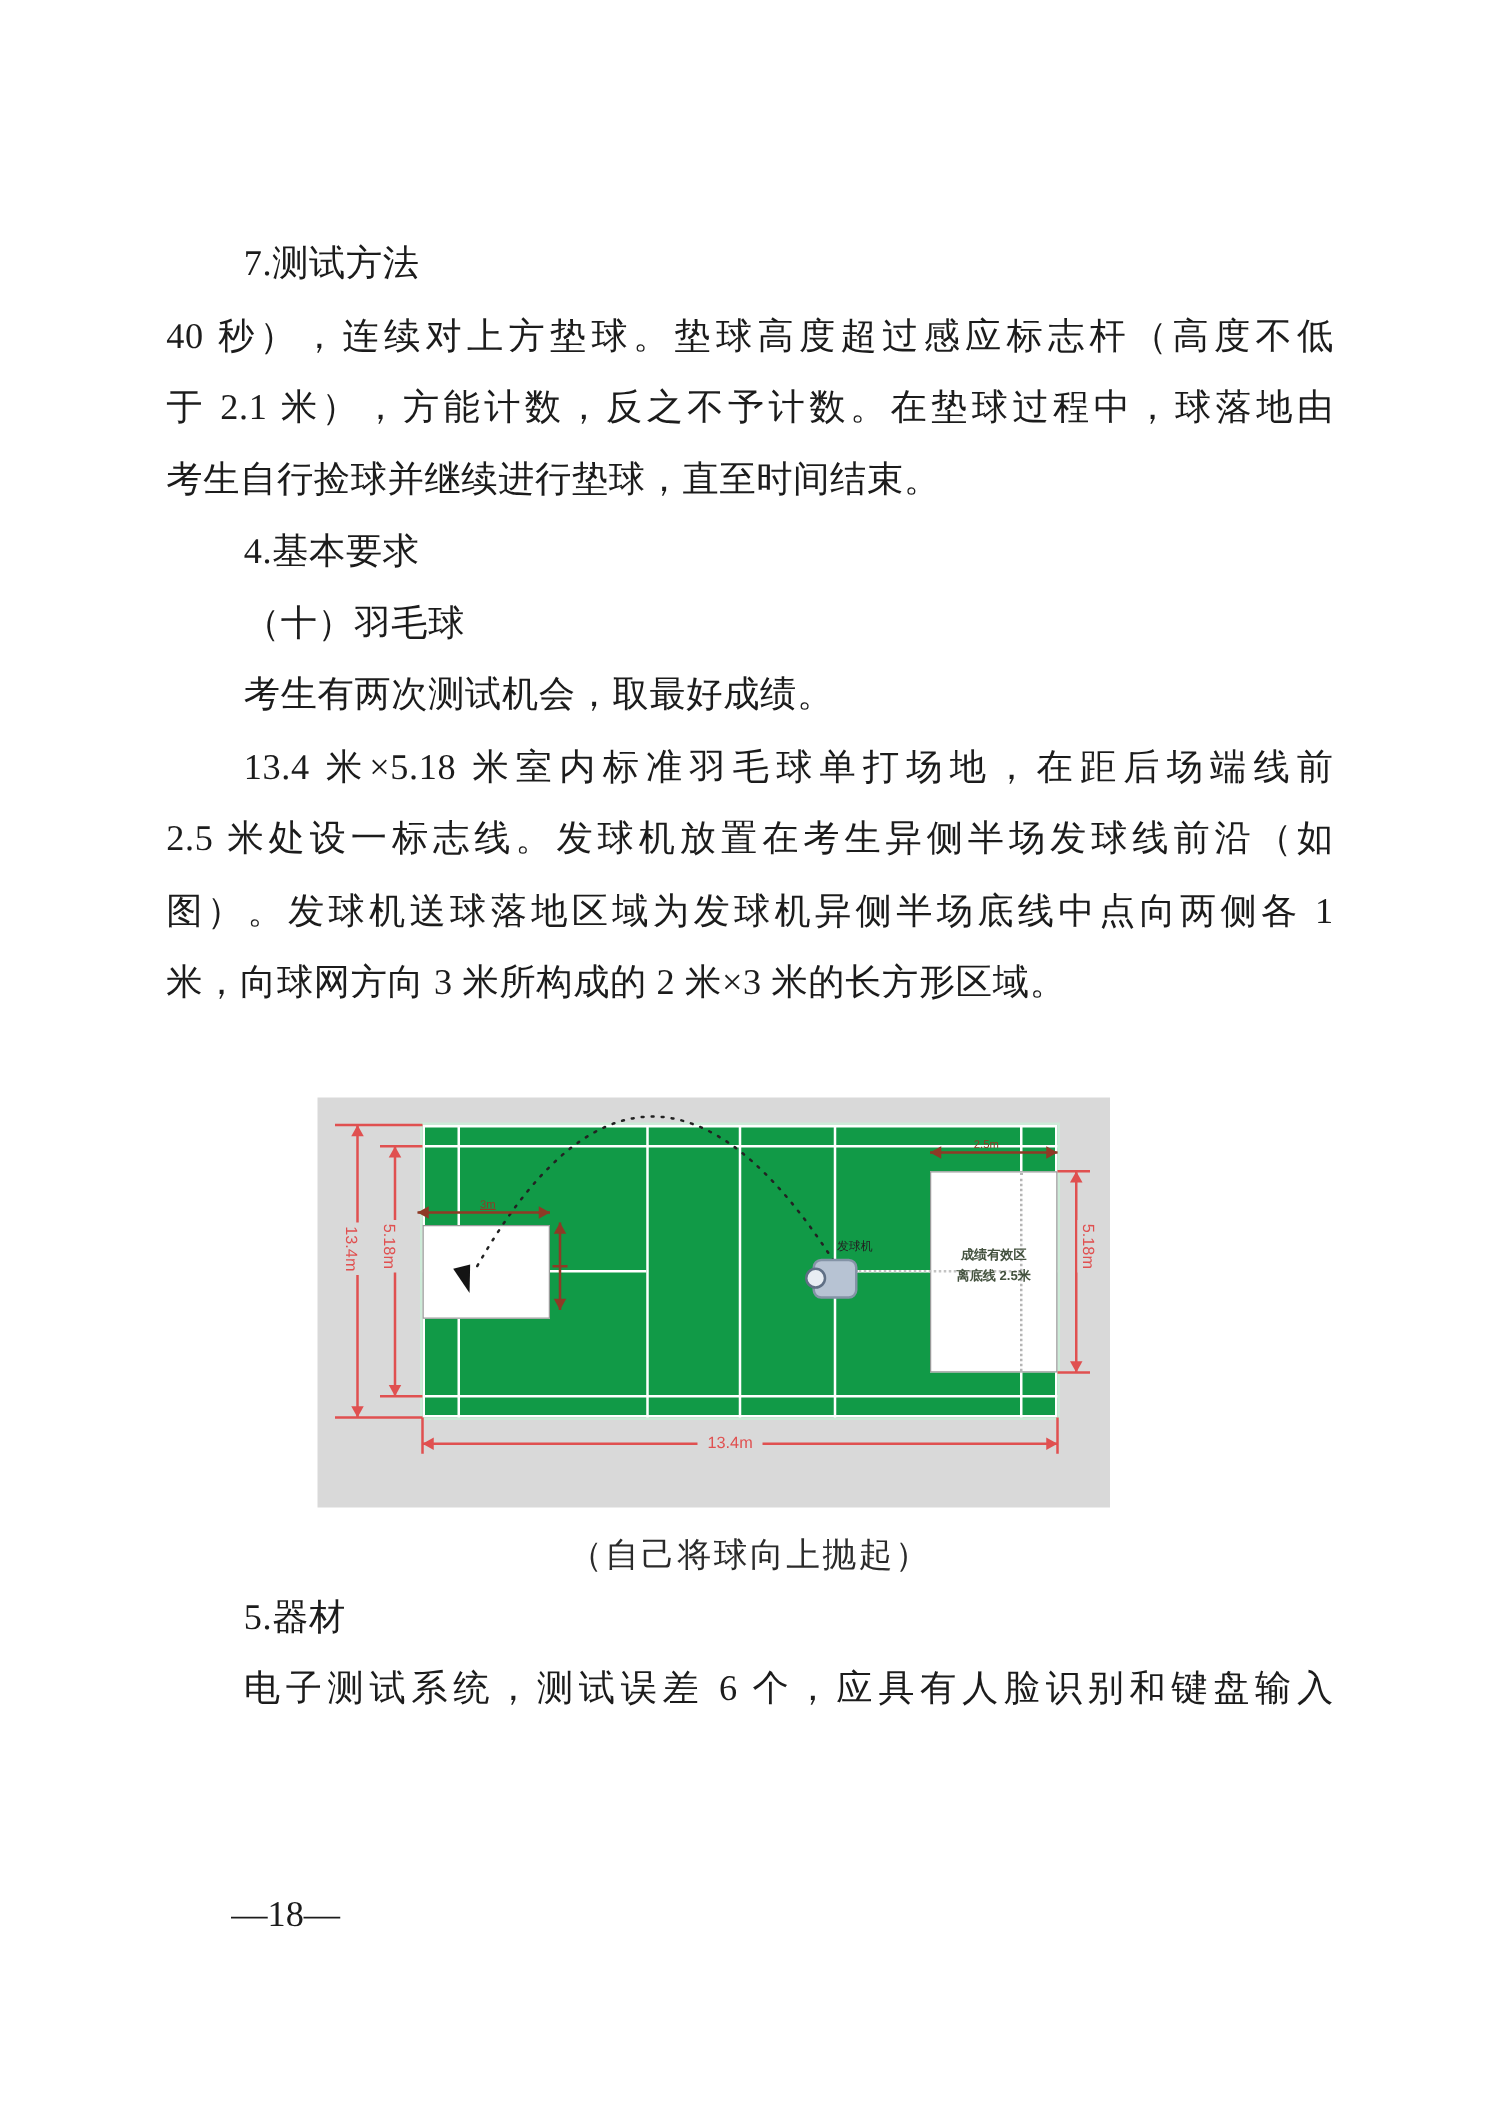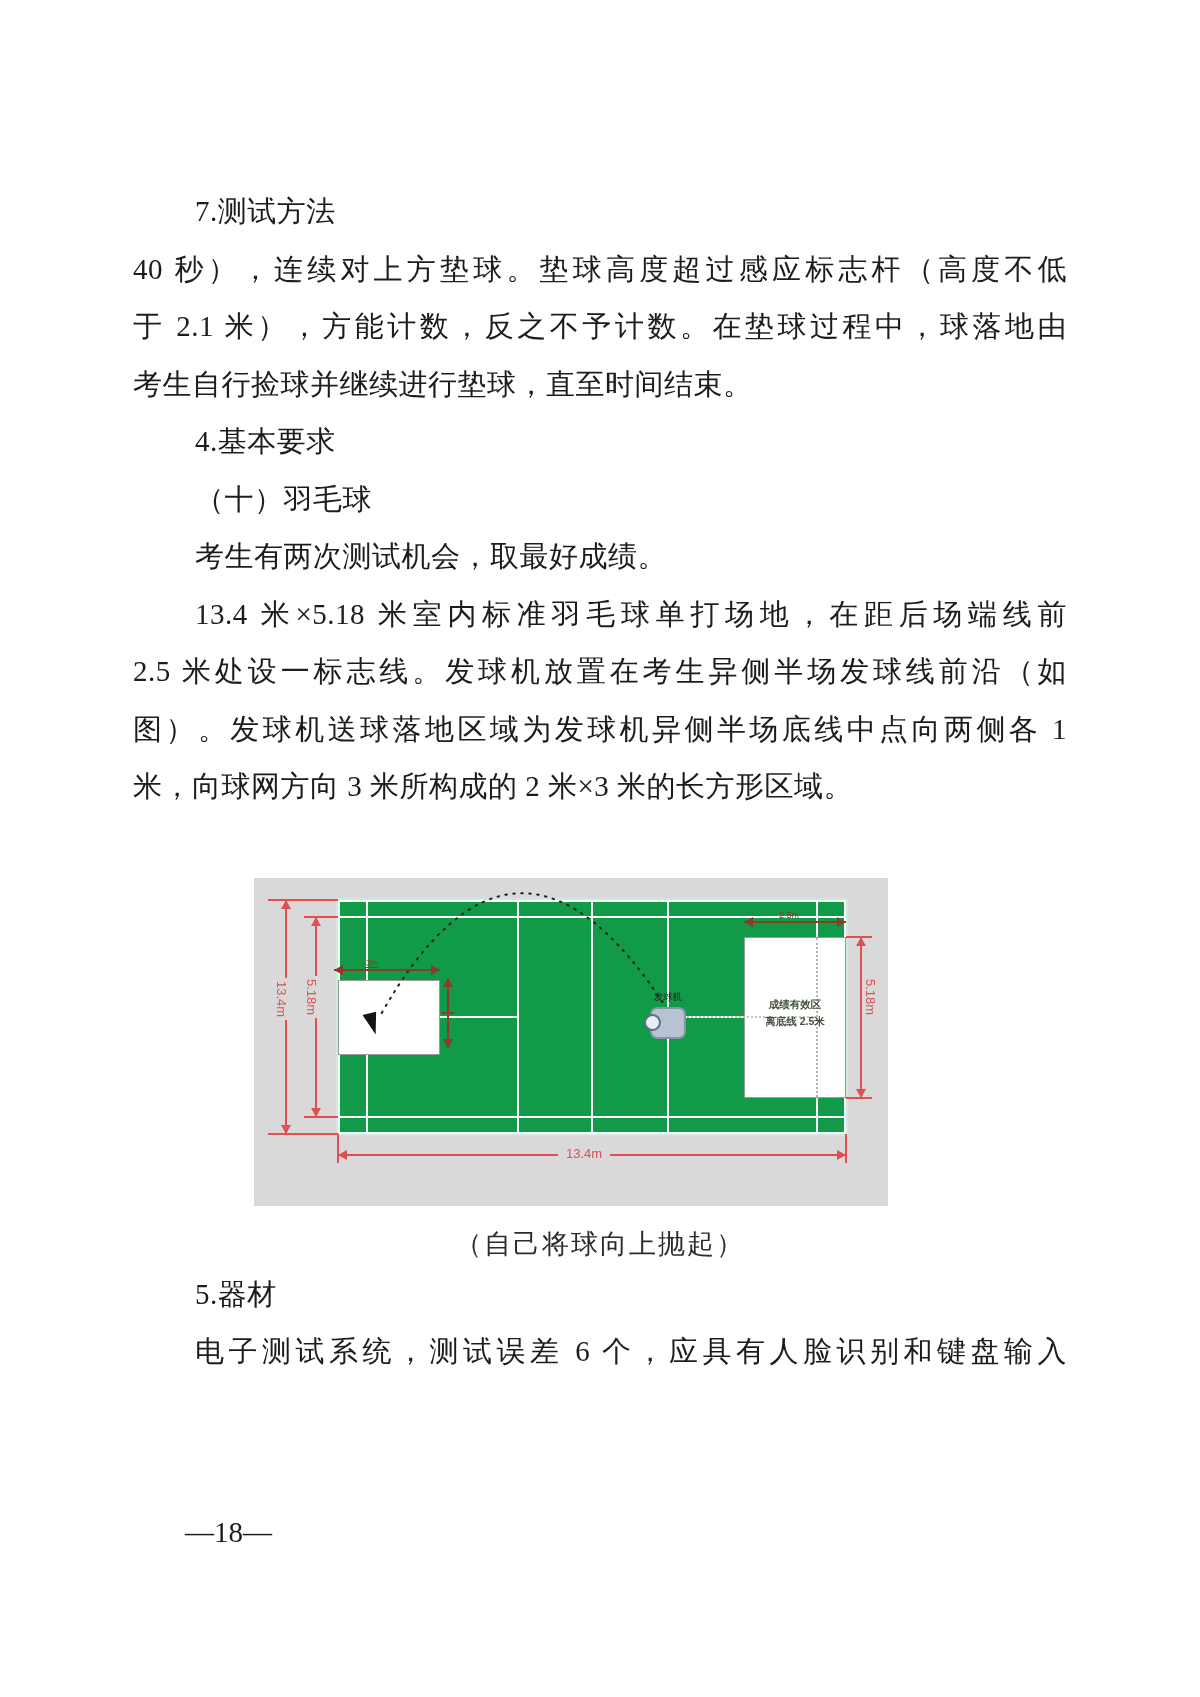--- a/index.html
+++ b/index.html
@@ -34,21 +34,21 @@
   .dimlabel{color:#e05050;font-size:13px;background:#d9d9d9;line-height:14px;padding:3px 1px;}
   .dimlabel.vert{writing-mode:vertical-rl;}
   .dimlabel.horiz{padding:1px 8px;}
   .tinylabel{color:#8e3a26;font-size:9px;line-height:9px;}
   .zone-text{left:490px;top:118px;width:102px;text-align:center;font-size:10.5px;font-weight:bold;
              color:#44523f;line-height:17px;}
   .machine{left:396px;top:129px;width:36px;height:32px;background:#b7c3d3;
            border:2px solid #8493a6;border-radius:7px;box-sizing:border-box;}
   .machine-circle{left:390px;top:136px;width:13px;height:13px;border-radius:50%;
                   background:#e8edf3;border:2.5px solid #5f6f85;}
-  .machine-label{left:384px;top:113px;width:60px;text-align:center;font-size:9.5px;color:#222;}
+  .machine-label{left:384px;top:113px;width:60px;text-align:right;font-size:9.5px;color:#222;}
   .black-arrow{left:111px;top:135px;width:0;height:0;border-left:8px solid transparent;
                border-right:6px solid transparent;border-top:22px solid #141414;transform:rotate(-14deg);}
   .caption{font-size:27px;line-height:44px;margin-top:16px;text-align:center;color:#2b2b2b;letter-spacing:2px;}
   .pagenum{position:absolute;left:185px;top:1514px;font-size:29px;line-height:36px;color:#1c1c1c;}
 </style>
 </head>
 <body>
 
 <div class="page">
   <div class="doc">
@@ -127,21 +127,21 @@
       <div class="abs dimlabel horiz" style="left:304px;top:268px;">13.4m</div>
 
       <div class="abs dk" style="left:490px;top:43px;width:102px;height:2px;"></div>
       <div class="abs ah dk2 lf" style="left:490px;top:39px;"></div>
       <div class="abs ah dk2 rt" style="left:583px;top:39px;"></div>
       <div class="abs tinylabel" style="left:525px;top:33px;">2.5m</div>
 
       <div class="abs dk" style="left:80px;top:91px;width:106px;height:2px;"></div>
       <div class="abs ah dk2 lf" style="left:80px;top:87px;"></div>
       <div class="abs ah dk2 rt" style="left:177px;top:87px;"></div>
-      <div class="abs tinylabel" style="left:112px;top:81px;text-decoration:underline;">3m</div>
+      <div class="abs tinylabel" style="left:130px;top:81px;text-decoration:underline;">3m</div>
 
       <div class="abs dk" style="left:193px;top:100px;width:2px;height:70px;"></div>
       <div class="abs ah dk2 up" style="left:189px;top:100px;"></div>
       <div class="abs ah dk2 dn" style="left:189px;top:161px;"></div>
       <div class="abs dk" style="left:188px;top:134px;width:12px;height:2px;"></div>
     </div>
 
     <div class="caption">（自己将球向上抛起）</div>
 
     <div class="ln ind">5.器材</div>

